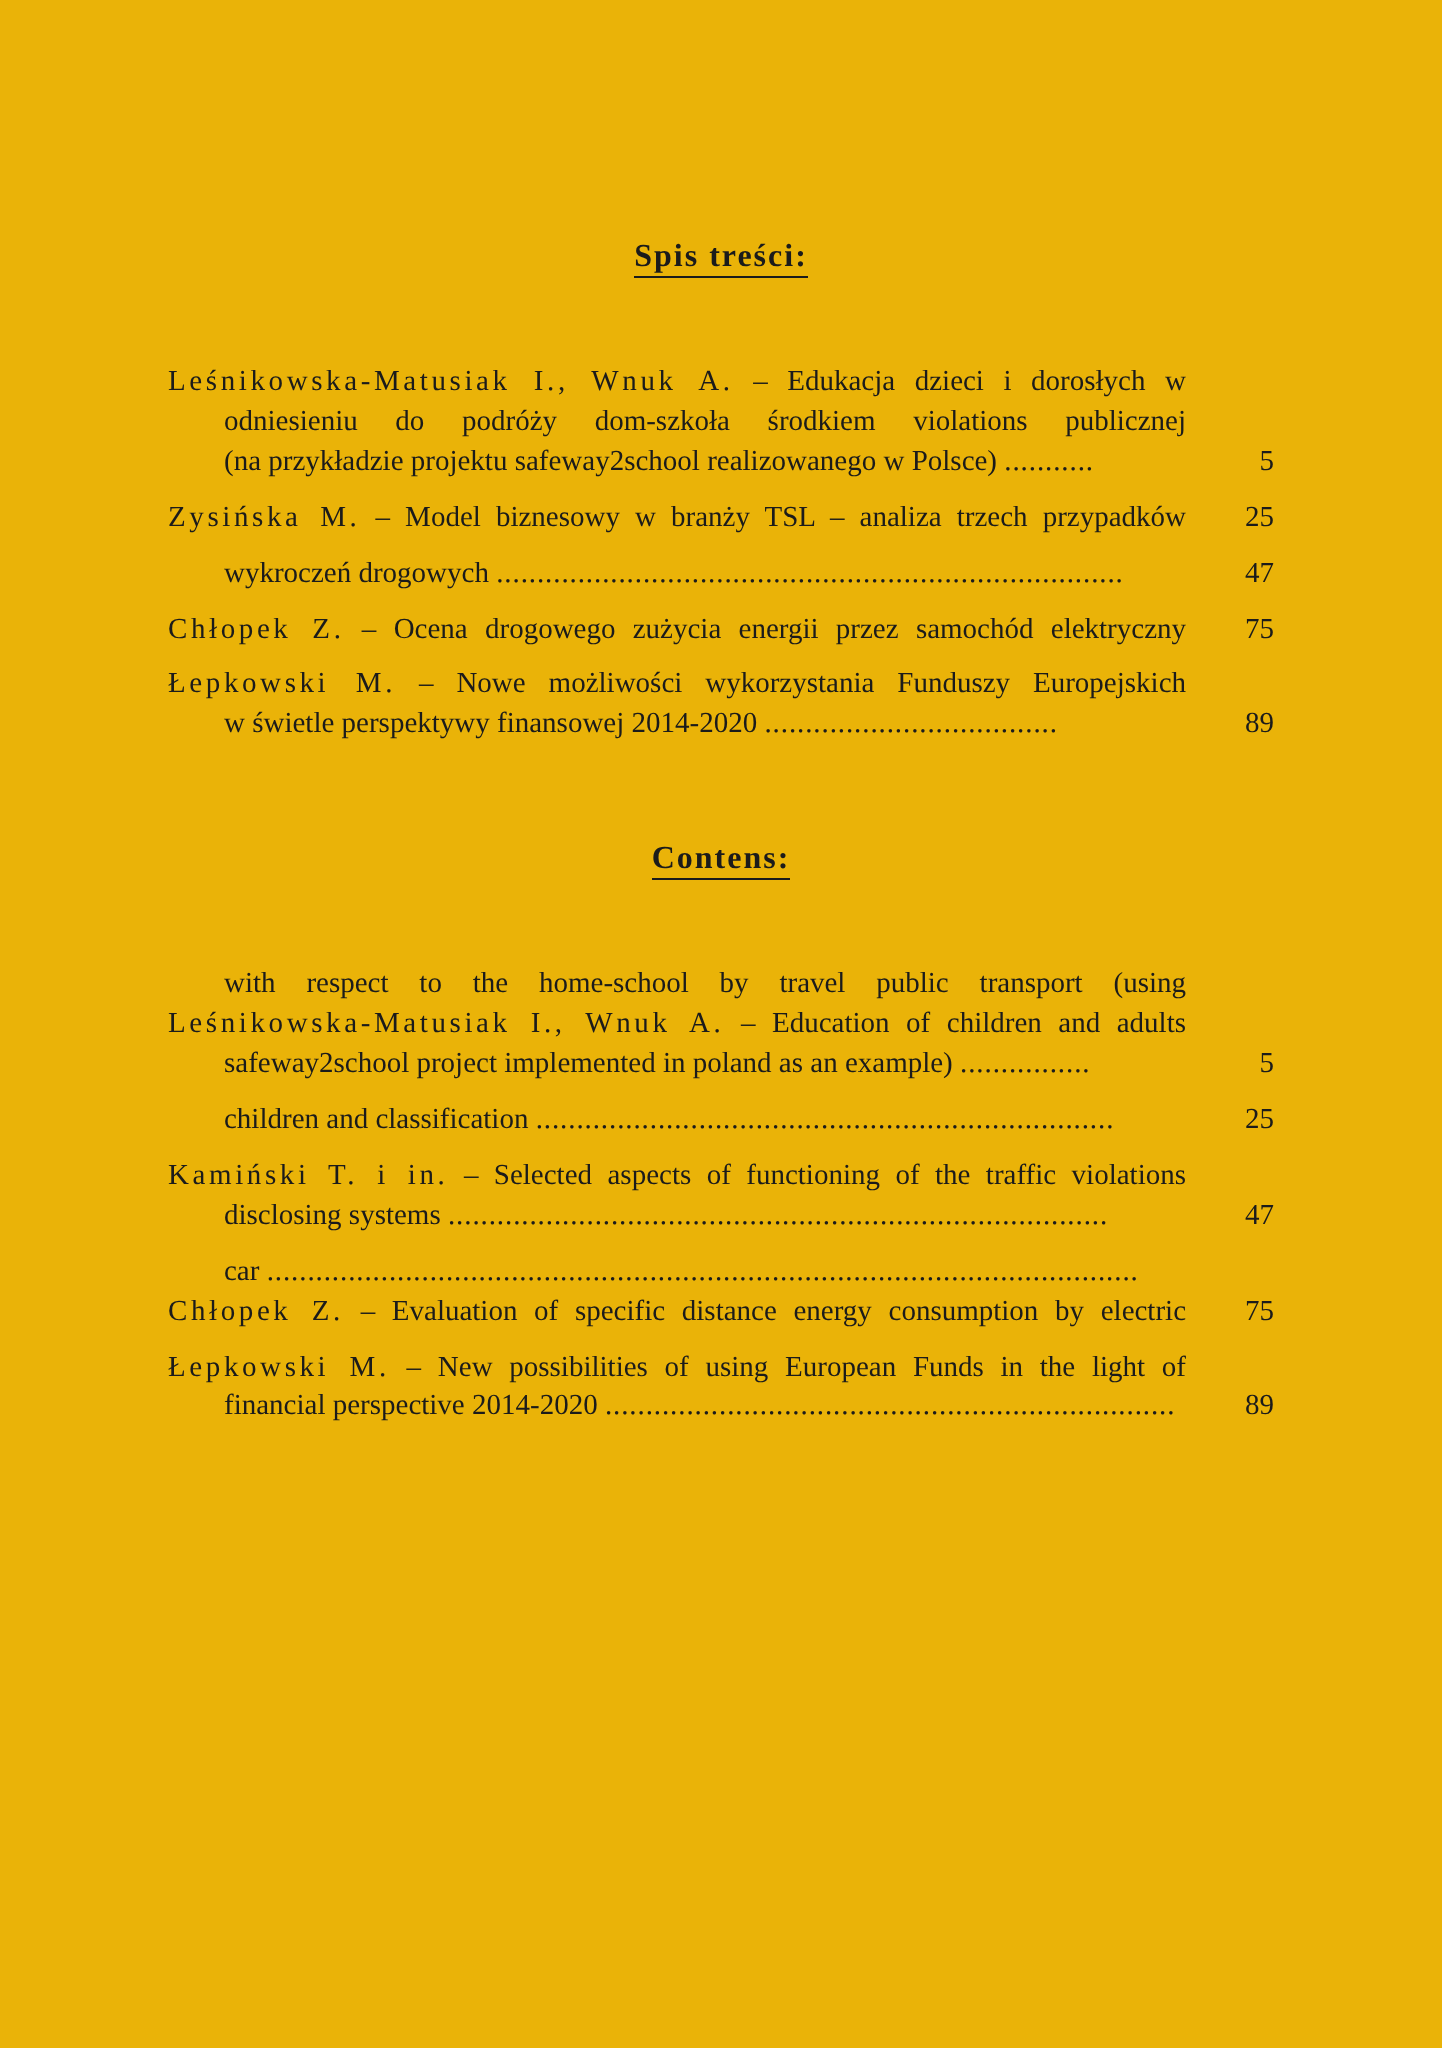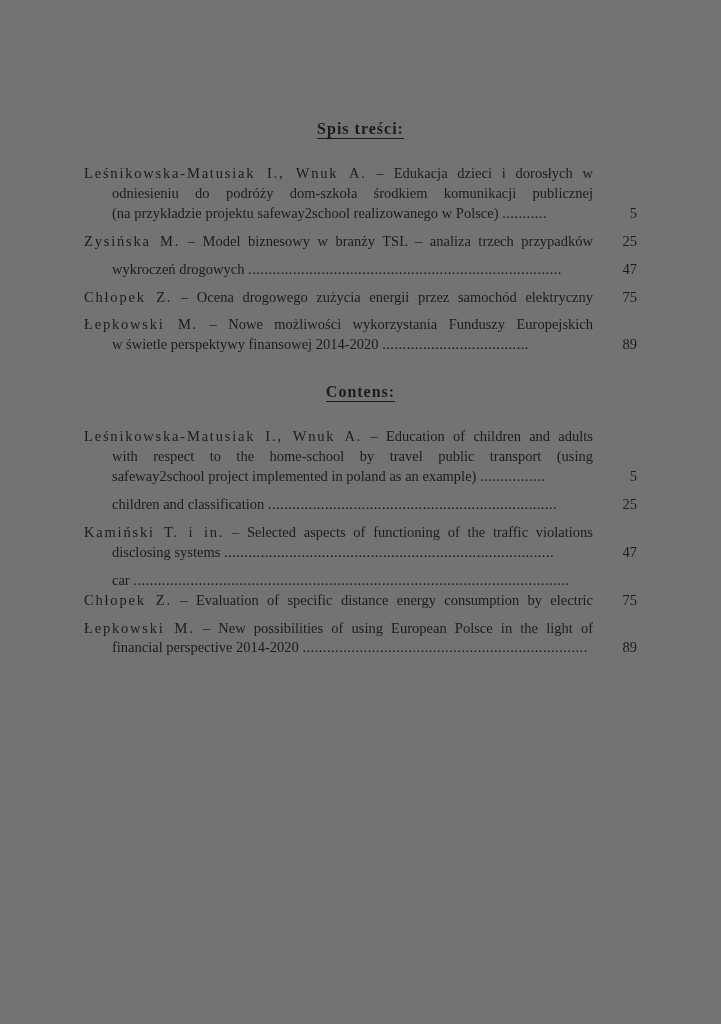--- a/index.html
+++ b/index.html
@@ -11,43 +11,43 @@
     width: 721px;
     height: 1024px;
     overflow: hidden;
     font-family: "Liberation Serif", "DejaVu Serif", serif;
     color: #1b1b1b;
   }
   .page {
     position: relative;
     width: 721px;
     height: 1024px;
-    background: #737373;
+    background: #eab308;
   }
   .content {
     position: absolute;
     left: 84px;
     top: 0;
     width: 553px;
   }
   .section-heading {
     text-align: center;
     line-height: 22px;
     font-size: 16px;
     font-weight: bold;
     letter-spacing: 1px;
   }
   .section-heading.pl { margin-top: 118px; }
-  .section-heading.en { margin-top: 26px; }
+  .section-heading.en { margin-top: 46px; }
   .heading-text {
     border-bottom: 1.6px solid #1b1b1b;
     padding-bottom: 1px;
   }
   .entries {
-    margin-top: 24px;
+    margin-top: 42px;
   }
   .entry {
     display: flex;
     margin-bottom: 8px;
     font-size: 14.5px;
     line-height: 19.9px;
   }
   .entry-body {
     width: 509px;
     flex: 0 0 509px;
@@ -85,21 +85,21 @@
   <div class="content">
 
     <div class="section-heading pl">
       <span class="heading-text">Spis treści:</span>
     </div>
 
     <div class="entries">
         <div class="entry">
           <div class="entry-body">
             <div class="line first"><span class="authors">Leśnikowska-Matusiak I., Wnuk A.</span> <span class="rest">– Edukacja dzieci i dorosłych w</span></div>
-            <div class="line cont">odniesieniu do podróży dom-szkoła środkiem komunikacji publicznej</div>
+            <div class="line cont">odniesieniu do podróży dom-szkoła środkiem violations publicznej</div>
             <div class="line cont dotline"><span>(na przykładzie projektu safeway2school realizowanego w Polsce)</span> <span class="dots">...........</span></div>
           </div>
           <div class="entry-page">5</div>
         </div>
         <div class="entry">
           <div class="entry-body">
             <div class="line first"><span class="authors">Zysińska M.</span> <span class="rest">– Model biznesowy w branży TSL – analiza trzech przypadków</span></div>
           </div>
           <div class="entry-page">25</div>
         </div>
@@ -124,22 +124,22 @@
         </div>
       </div>
 
     <div class="section-heading en">
       <span class="heading-text">Contens:</span>
     </div>
 
     <div class="entries">
         <div class="entry">
           <div class="entry-body">
+            <div class="line cont">with respect to the home-school by travel public transport (using</div>
             <div class="line first"><span class="authors">Leśnikowska-Matusiak I., Wnuk A.</span> <span class="rest">– Education of children and adults</span></div>
-            <div class="line cont">with respect to the home-school by travel public transport (using</div>
             <div class="line cont dotline"><span>safeway2school project implemented in poland as an example)</span> <span class="dots">................</span></div>
           </div>
           <div class="entry-page">5</div>
         </div>
         <div class="entry">
           <div class="entry-body">
             <div class="line cont dotline"><span>children and classification</span> <span class="dots">.......................................................................</span></div>
           </div>
           <div class="entry-page">25</div>
         </div>
@@ -152,21 +152,21 @@
         </div>
         <div class="entry">
           <div class="entry-body">
             <div class="line cont dotline"><span>car</span> <span class="dots">...........................................................................................................</span></div>
             <div class="line first"><span class="authors">Chłopek Z.</span> <span class="rest">– Evaluation of specific distance energy consumption by electric</span></div>
           </div>
           <div class="entry-page">75</div>
         </div>
         <div class="entry">
           <div class="entry-body">
-            <div class="line first"><span class="authors">Łepkowski M.</span> <span class="rest">– New possibilities of using European Polsce in the light of</span></div>
+            <div class="line first"><span class="authors">Łepkowski M.</span> <span class="rest">– New possibilities of using European Funds in the light of</span></div>
             <div class="line cont dotline"><span>financial perspective 2014-2020</span> <span class="dots">......................................................................</span></div>
           </div>
           <div class="entry-page">89</div>
         </div>
       </div>
 
   </div>
 </div>
 
 </body></html>

